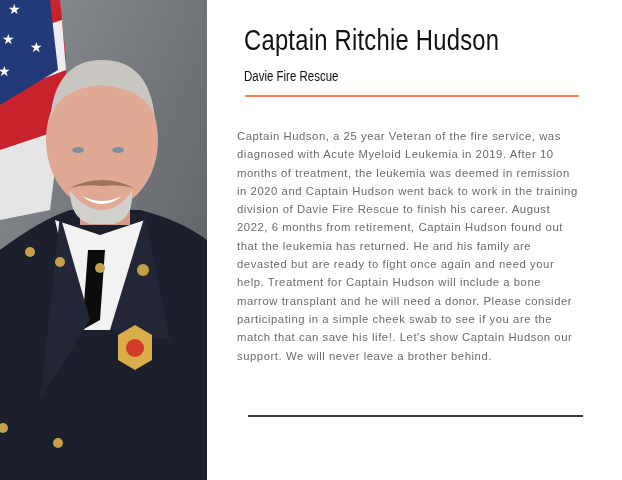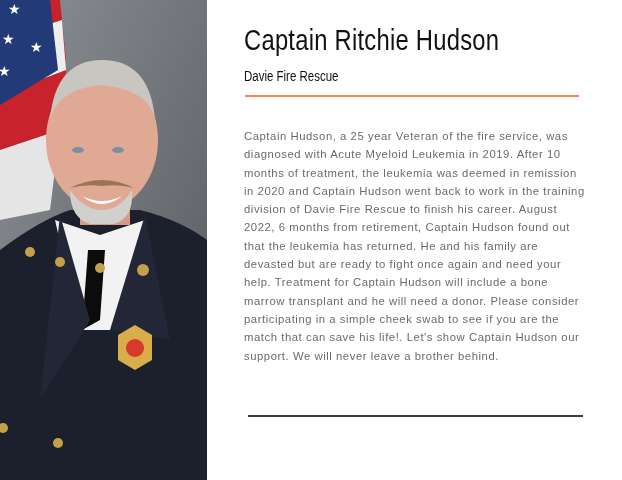--- a/index.html
+++ b/index.html
@@ -5,21 +5,21 @@
   html, body { margin:0; padding:0; }
   body { width:622px; height:480px; background:#ffffff; position:relative; overflow:hidden; }
   .photo { position:absolute; left:0; top:0; width:207px; height:480px; overflow:hidden;
     background: radial-gradient(ellipse at 70% 20%, #9a9ca0 0%, #6e7176 45%, #4a4d52 100%); }
   .photo svg { display:block; }
   .title { position:absolute; left:244px; top:24px; font-family:"Liberation Sans", sans-serif;
     font-size:29px; font-weight:400; color:#111; letter-spacing:0.3px; transform:scaleX(0.82); transform-origin:left top; white-space:nowrap; }
   .subtitle { position:absolute; left:244px; top:68px; font-family:"Liberation Sans", sans-serif;
     font-size:14px; color:#111; transform:scaleX(0.82); transform-origin:left top; white-space:nowrap; }
   .rule-orange { position:absolute; left:245px; top:95px; width:334px; height:2px; }
-  .body-text { position:absolute; left:244px; top:127px; width:345px; font-family:"Liberation Sans", sans-serif;
+  .body-text { position:absolute; left:237px; top:127px; width:345px; font-family:"Liberation Sans", sans-serif;
     font-size:11.3px; line-height:18.3px; color:#6b6b6b; letter-spacing:0.55px; }
   .rule-dark { position:absolute; left:248px; top:415px; width:335px; height:2px; }
 </style>
 </head>
 <body>
 
 <div class="photo" role="img" aria-label="Portrait of Captain Ritchie Hudson in dress uniform in front of an American flag">
   <svg width="207" height="480" viewBox="0 0 207 480">
     <defs>
       <linearGradient id="bg" x1="0" y1="0" x2="1" y2="1">

